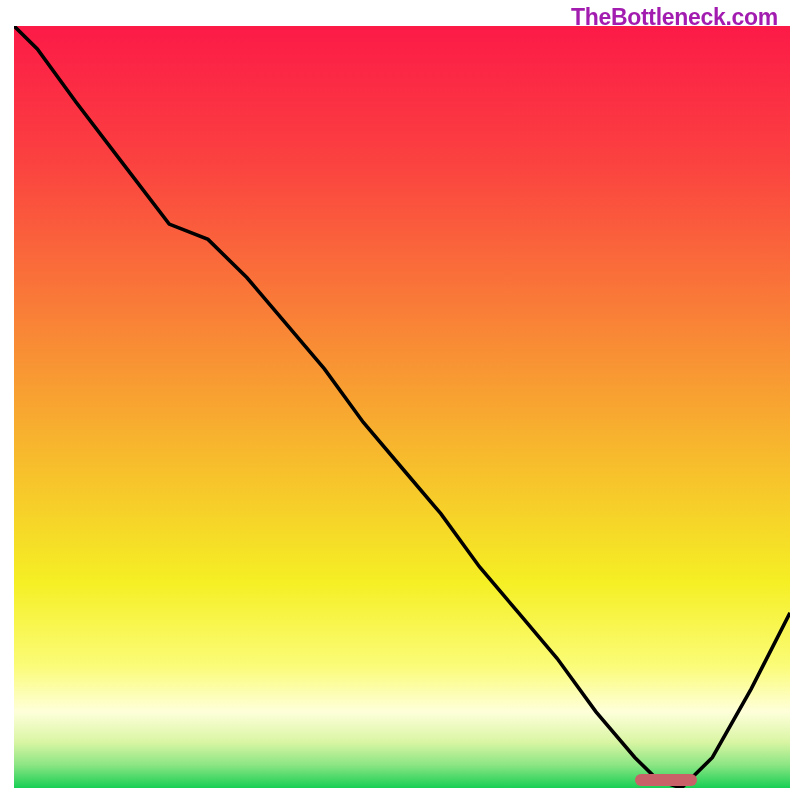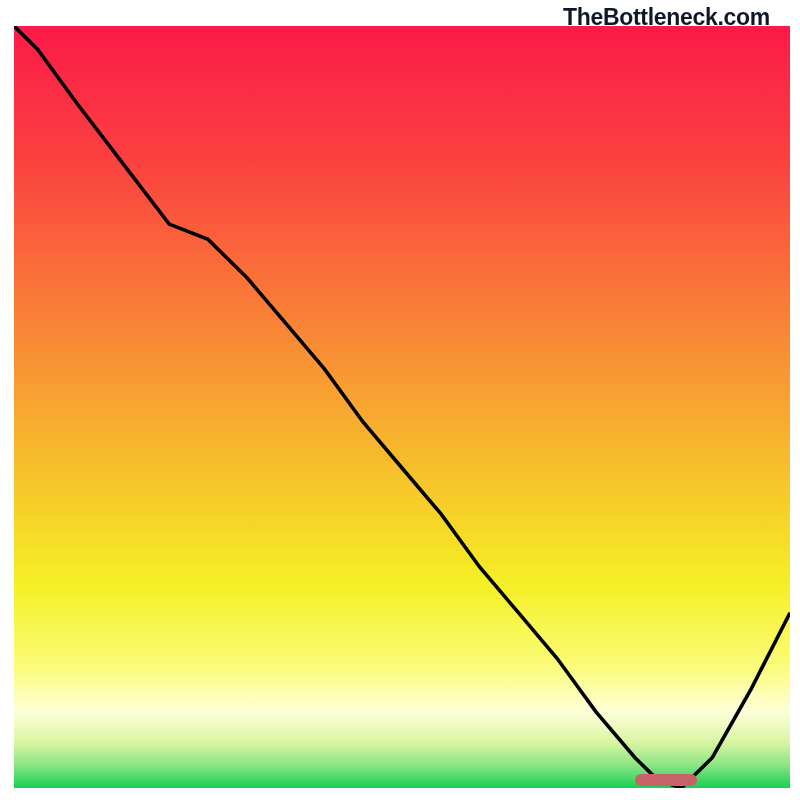--- a/index.html
+++ b/index.html
@@ -1,25 +1,25 @@
 <!DOCTYPE html>
 <html><head>
   <meta charset="utf-8">
   <style>
     * { margin: 0; padding: 0; box-sizing: border-box; }
     html, body { width: 800px; height: 800px; background: #fff; }
     .container { position: relative; width: 800px; height: 800px; }
     .watermark {
       position: absolute;
       top: 4px;
-      right: 30px;
+      right: 22px;
       font-family: Arial, sans-serif;
       font-size: 23px;
       font-weight: bold;
-      color: #0f172a;
+      color: #a21caf;
       letter-spacing: -0.3px;
     }
     .chart-area {
       position: absolute;
       left: 14px;
       top: 26px;
       width: 776px;
       height: 762px;
     }
     .gradient-bg {

